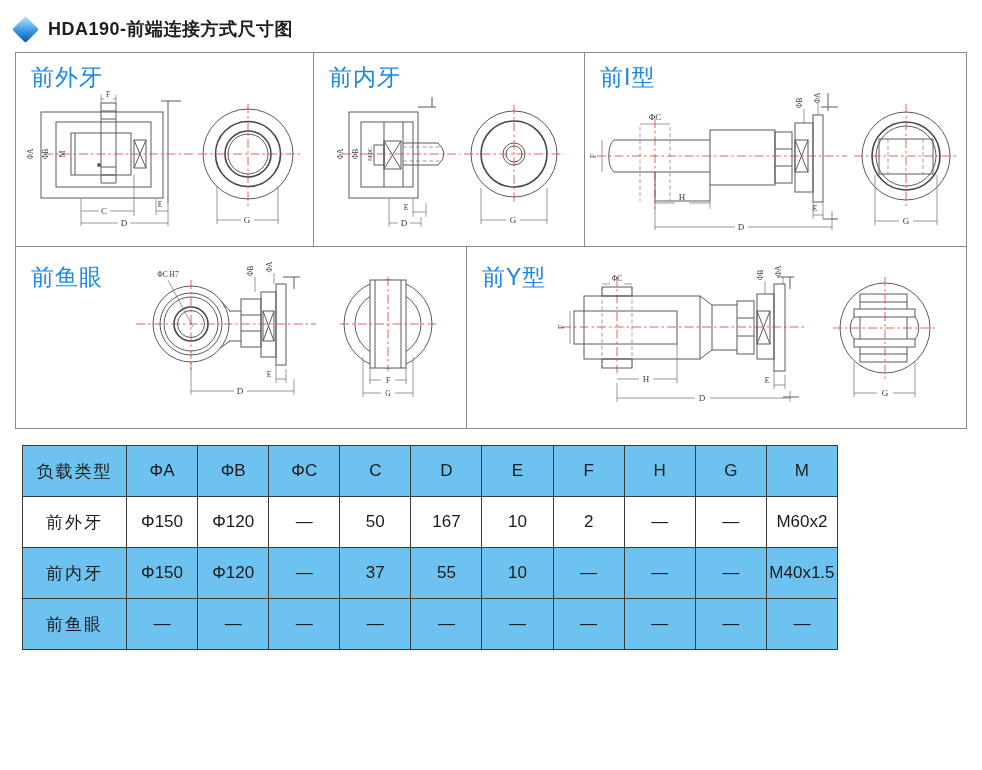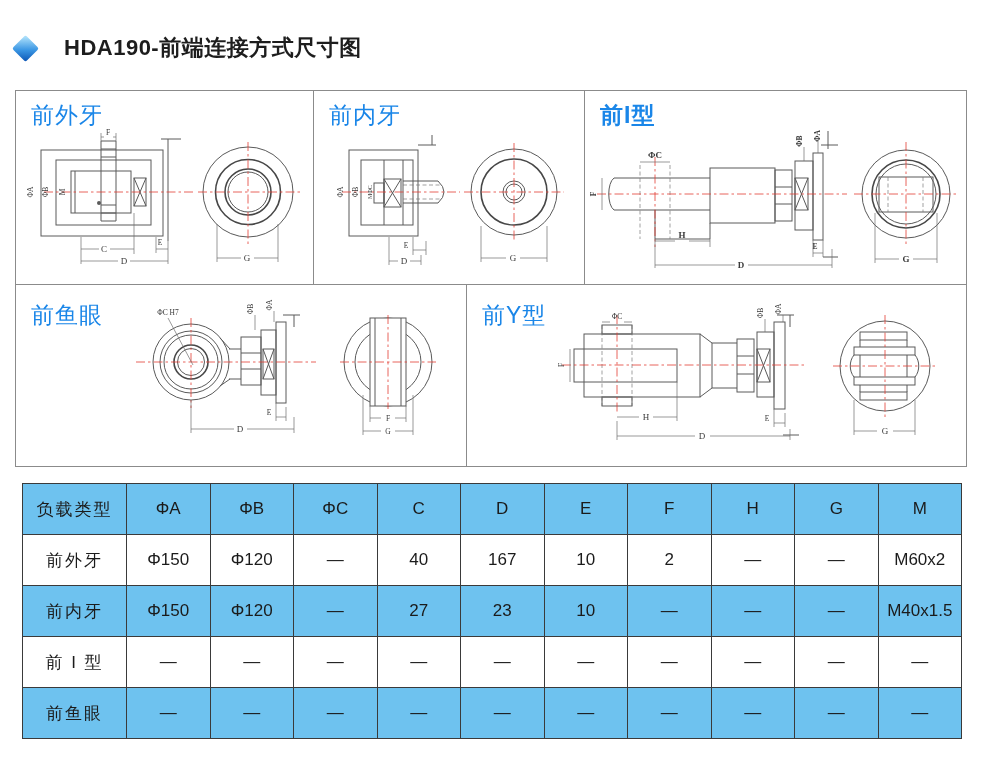--- a/index.html
+++ b/index.html
@@ -2,47 +2,47 @@
 <html><head>
 <meta charset="utf-8">
 <style>
   html,body{margin:0;padding:0;background:#fff;}
   body{width:982px;height:770px;font-family:"Liberation Sans",sans-serif;position:relative;}
 
   
   .hdr{display:flex;align-items:center;gap:13px;padding:17px 0 11px 16px;}
   .diamond{width:19px;height:19px;flex:0 0 19px;transform:rotate(45deg);border-radius:2px;
            background:linear-gradient(to bottom right,#a9defa 8%,#3b97e4 55%,#0f5ab8 96%);}
-  h1{margin:16px;font-size:22px;font-weight:600;color:#1d1d1d;letter-spacing:.5px;}
+  h1{margin:0;font-size:18px;font-weight:600;color:#1d1d1d;letter-spacing:.5px;}
 
   
   .grid{margin-left:15px;width:950px;border:1px solid #8b8b8b;}
   .row{display:flex;}
   .row1 .panel{height:194px;border-bottom:1px solid #8b8b8b;}
   .row2 .panel{height:181px;}
   .panel{position:relative;box-sizing:border-box;}
   .panel + .panel{border-left:1px solid #8b8b8b;}
-  .p0{width:297px;} .p1{width:271px;} .p2{flex:1;font-weight:bold;} .p3{width:450px;} .p4{flex:1;}
+  .p0{width:297px;} .p1{width:271px;} .p2{flex:1;} .p3{width:450px;} .p4{flex:1;}
   .plabel{position:absolute;top:9px;left:15px;font-size:23px;color:#1a86e8;letter-spacing:1px;z-index:2;}
   .row2 .plabel{top:15px;}
   .panel svg{position:absolute;left:0;top:0;}
 
   
   .s  {fill:none;stroke:#5a5a5a;stroke-width:1;}
   .sb {fill:none;stroke:#474747;stroke-width:1.6;}
   .dm {fill:none;stroke:#6f6f6f;stroke-width:.7;}
   .dsh{fill:none;stroke:#7a7a7a;stroke-width:.7;stroke-dasharray:4 2.5;}
   .rd {fill:none;stroke:#e23c32;stroke-width:.8;stroke-dasharray:9 3 2.5 3;}
   .wf {fill:#fff;stroke:#5a5a5a;stroke-width:1;}
   text.t {font-family:"Liberation Serif",serif;font-size:9px;fill:#3a3a3a;text-anchor:middle;}
   text.ts{font-size:7.5px;}
   text.tt{font-size:6px;}
 
   
-  table.tbl{margin:16px 0 0 22px;width:940px;border-collapse:collapse;table-layout:fixed;}
+  table.tbl{margin:16px 0 0 22px;width:816px;border-collapse:collapse;table-layout:fixed;}
   .tbl col.c0{width:104px;}
   .tbl th,.tbl td{border:1px solid #3a3a3a;height:50px;text-align:center;vertical-align:middle;
       font-size:17px;color:#1b1b1b;font-weight:normal;padding:0;}
   .tbl .rowlabel{letter-spacing:2px;}
   .blue{background:#6ec2ef;}
 </style>
 </head>
 <body>
 
 <header class="hdr">
@@ -407,53 +407,40 @@
       <th>G</th>
       <th>M</th>
     </tr>
   </thead>
   <tbody>
     <tr>
       <td class="rowlabel">前外牙</td>
       <td>Φ150</td>
       <td>Φ120</td>
       <td>—</td>
-      <td>40</td>
+      <td>50</td>
       <td>167</td>
       <td>10</td>
       <td>2</td>
       <td>—</td>
       <td>—</td>
       <td>M60x2</td>
     </tr>
     <tr class="blue">
       <td class="rowlabel">前内牙</td>
       <td>Φ150</td>
       <td>Φ120</td>
       <td>—</td>
-      <td>27</td>
-      <td>23</td>
+      <td>37</td>
+      <td>55</td>
       <td>10</td>
       <td>—</td>
       <td>—</td>
       <td>—</td>
       <td>M40x1.5</td>
-    </tr>
-    <tr>
-      <td class="rowlabel">前 I 型</td>
-      <td>—</td>
-      <td>—</td>
-      <td>—</td>
-      <td>—</td>
-      <td>—</td>
-      <td>—</td>
-      <td>—</td>
-      <td>—</td>
-      <td>—</td>
-      <td>—</td>
     </tr>
     <tr class="blue">
       <td class="rowlabel">前鱼眼</td>
       <td>—</td>
       <td>—</td>
       <td>—</td>
       <td>—</td>
       <td>—</td>
       <td>—</td>
       <td>—</td>

